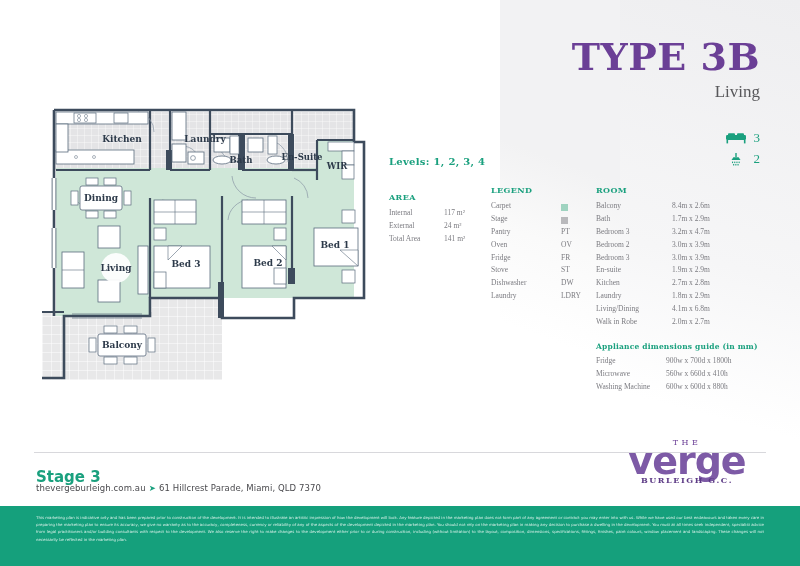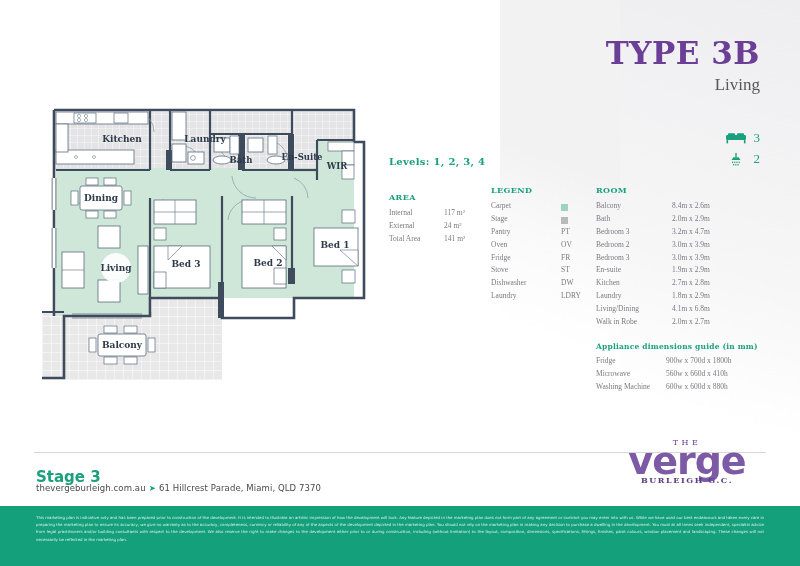--- a/index.html
+++ b/index.html
@@ -20,21 +20,21 @@
   .wash2{
     position:absolute;right:0;top:0;width:180px;height:470px;
     background:linear-gradient(195deg,#eeeef0 0%,#f6f6f7 55%,#ffffff 85%);
     z-index:0;
   }
 
   
   .header{position:absolute;right:40px;top:38px;text-align:right;z-index:5;}
   .type-title{
     font-family:"DejaVu Serif", serif;
-    font-weight:bold;font-size:31px;letter-spacing:.5px;
+    font-weight:bold;font-size:38px;letter-spacing:.5px;
     color:#6b3f96;line-height:1;margin:0;text-align:center;
   }
   .type-sub{
     font-family:"Liberation Serif", serif;
     font-size:17px;color:#58585b;line-height:1.15;margin-top:6px;
   }
   .icon-rows{position:absolute;right:40px;top:130px;z-index:5;}
   .icon-row{display:flex;align-items:center;justify-content:flex-end;gap:8px;margin-bottom:5px;}
   .icon-row .num{font-size:13px;color:#1aa07e;font-family:"Liberation Serif",serif;}
 
@@ -194,21 +194,21 @@
   </div>
 
   <div class="col col-room">
     <div class="col-head">ROOM</div>
     <div class="ln">
       <span class="k">Balcony</span>
       <span class="v">8.4m x 2.6m</span>
     </div>
     <div class="ln">
       <span class="k">Bath</span>
-      <span class="v">2.0m x 2.9m</span>
+      <span class="v">1.7m x 2.9m</span>
     </div>
     <div class="ln">
       <span class="k">Bedroom 3</span>
       <span class="v">3.2m x 4.7m</span>
     </div>
     <div class="ln">
       <span class="k">Bedroom 2</span>
       <span class="v">3.0m x 3.9m</span>
     </div>
     <div class="ln">

